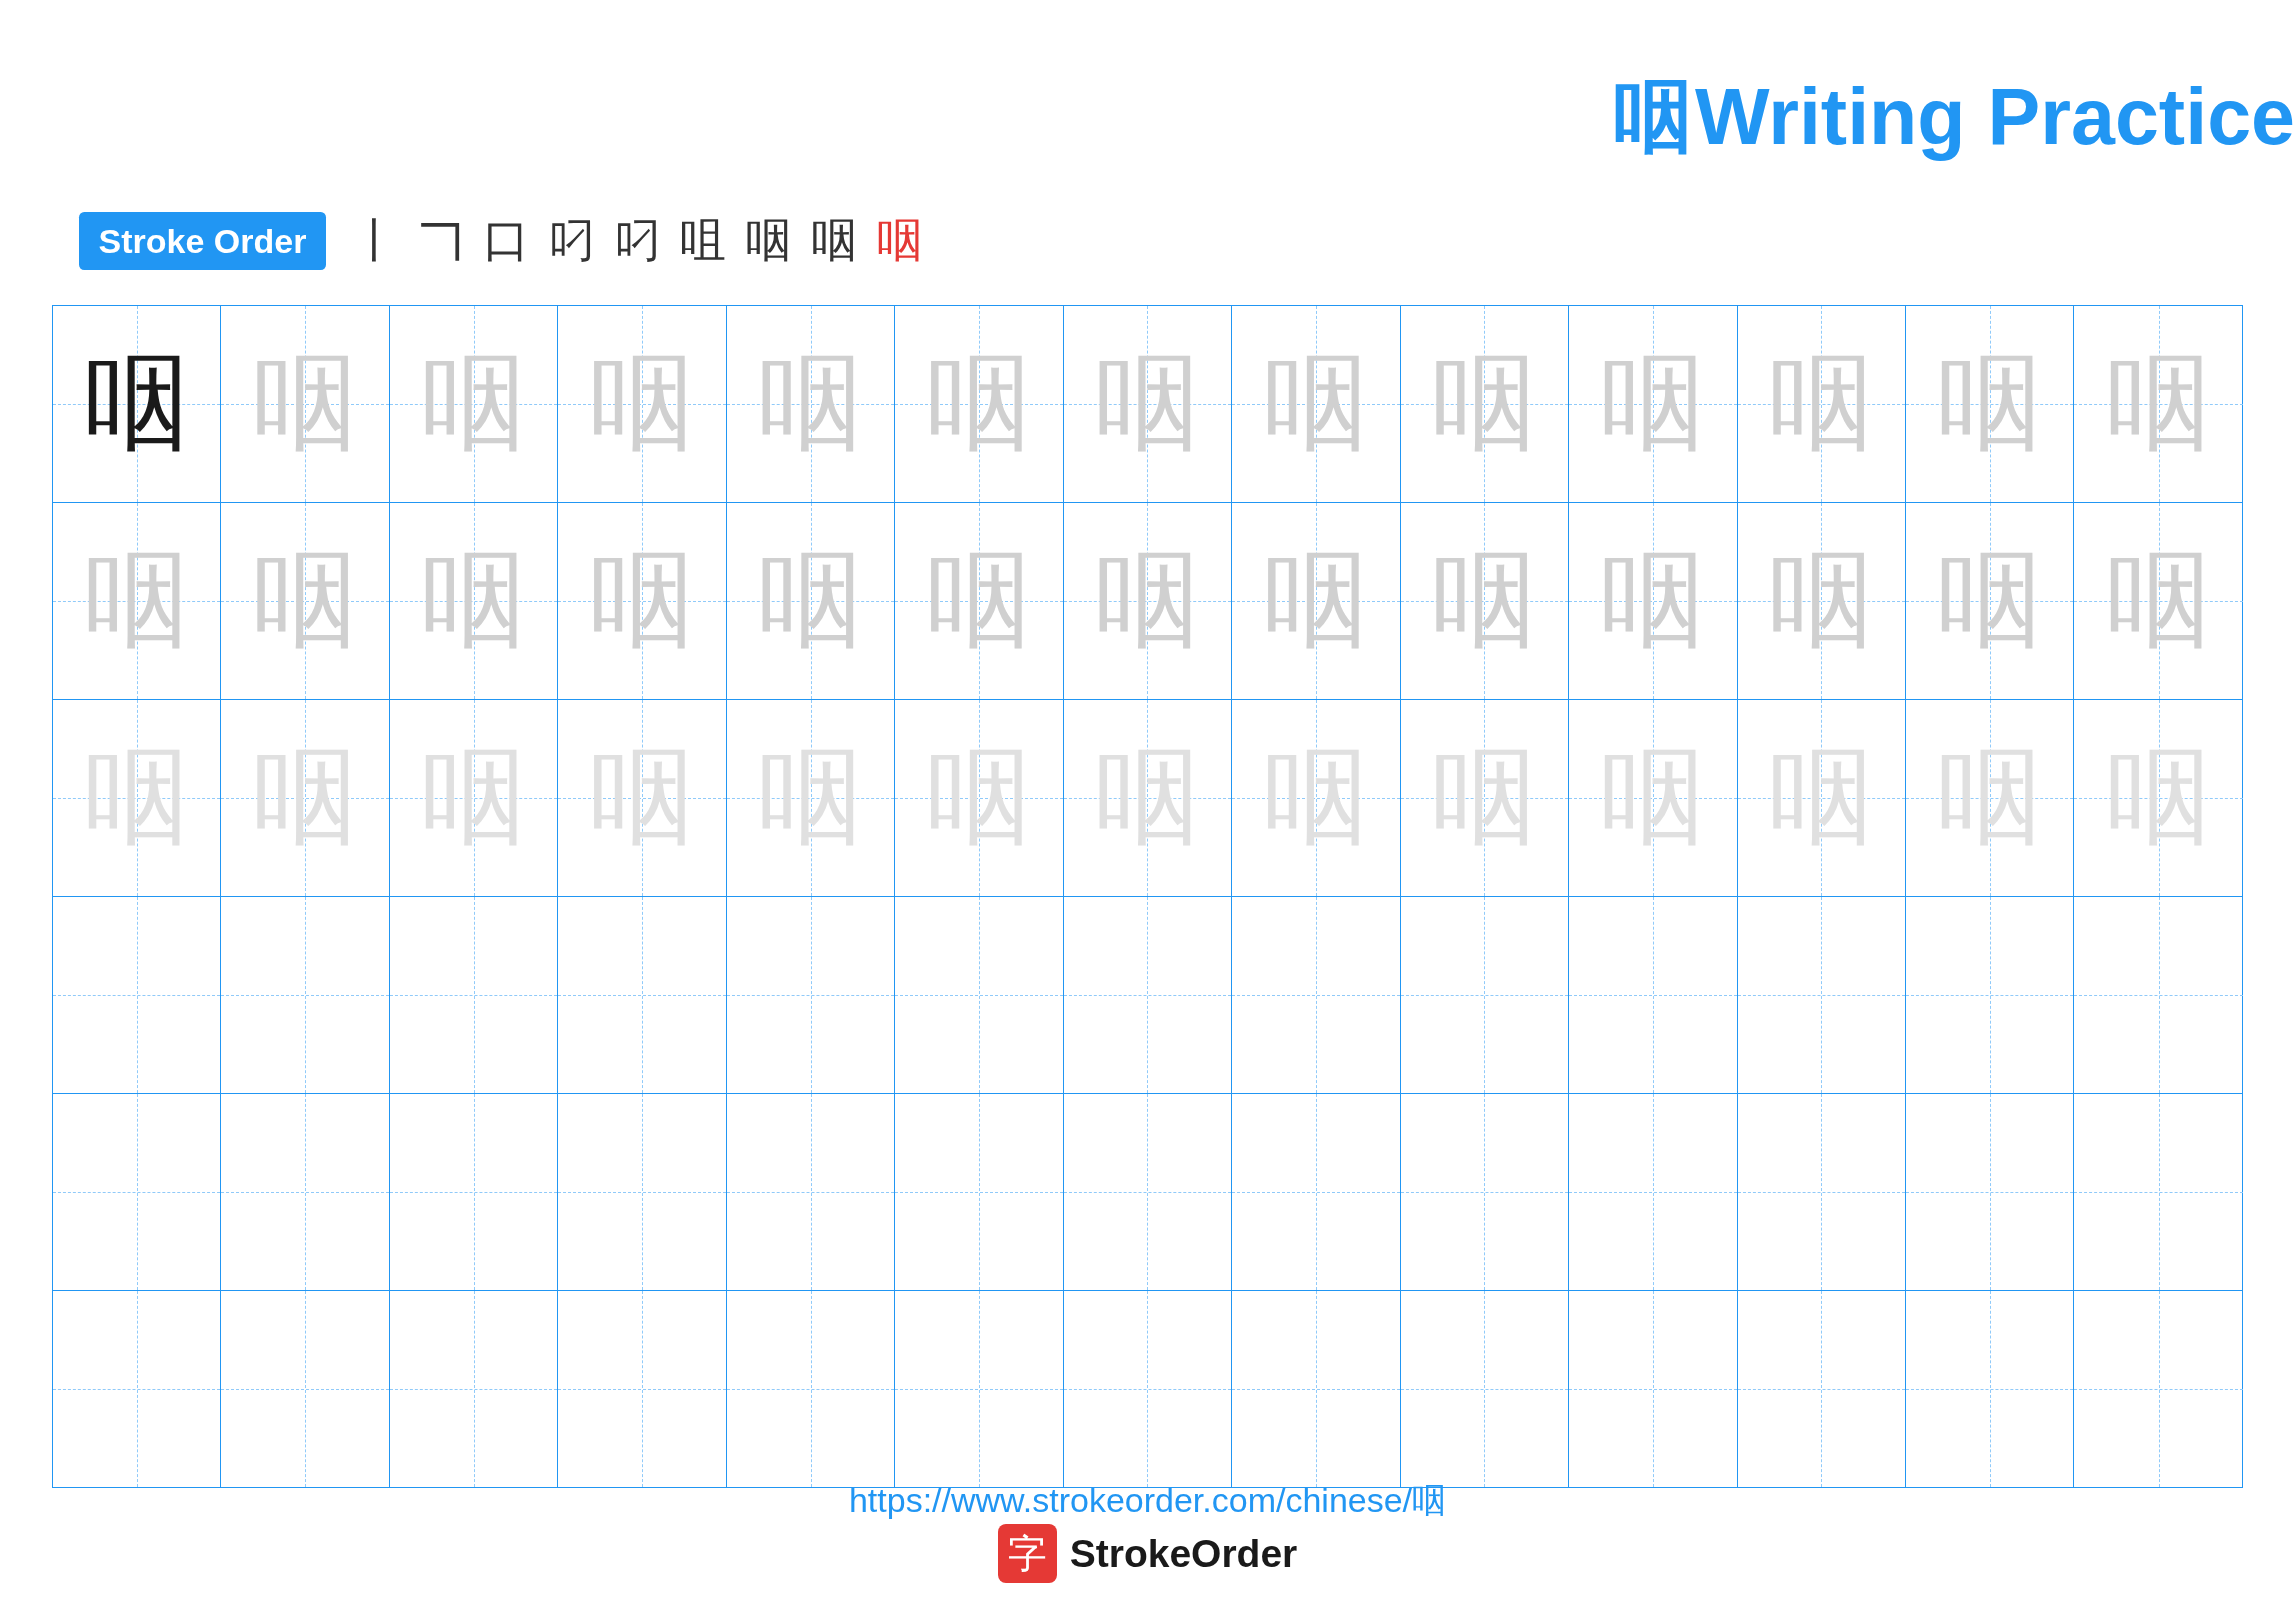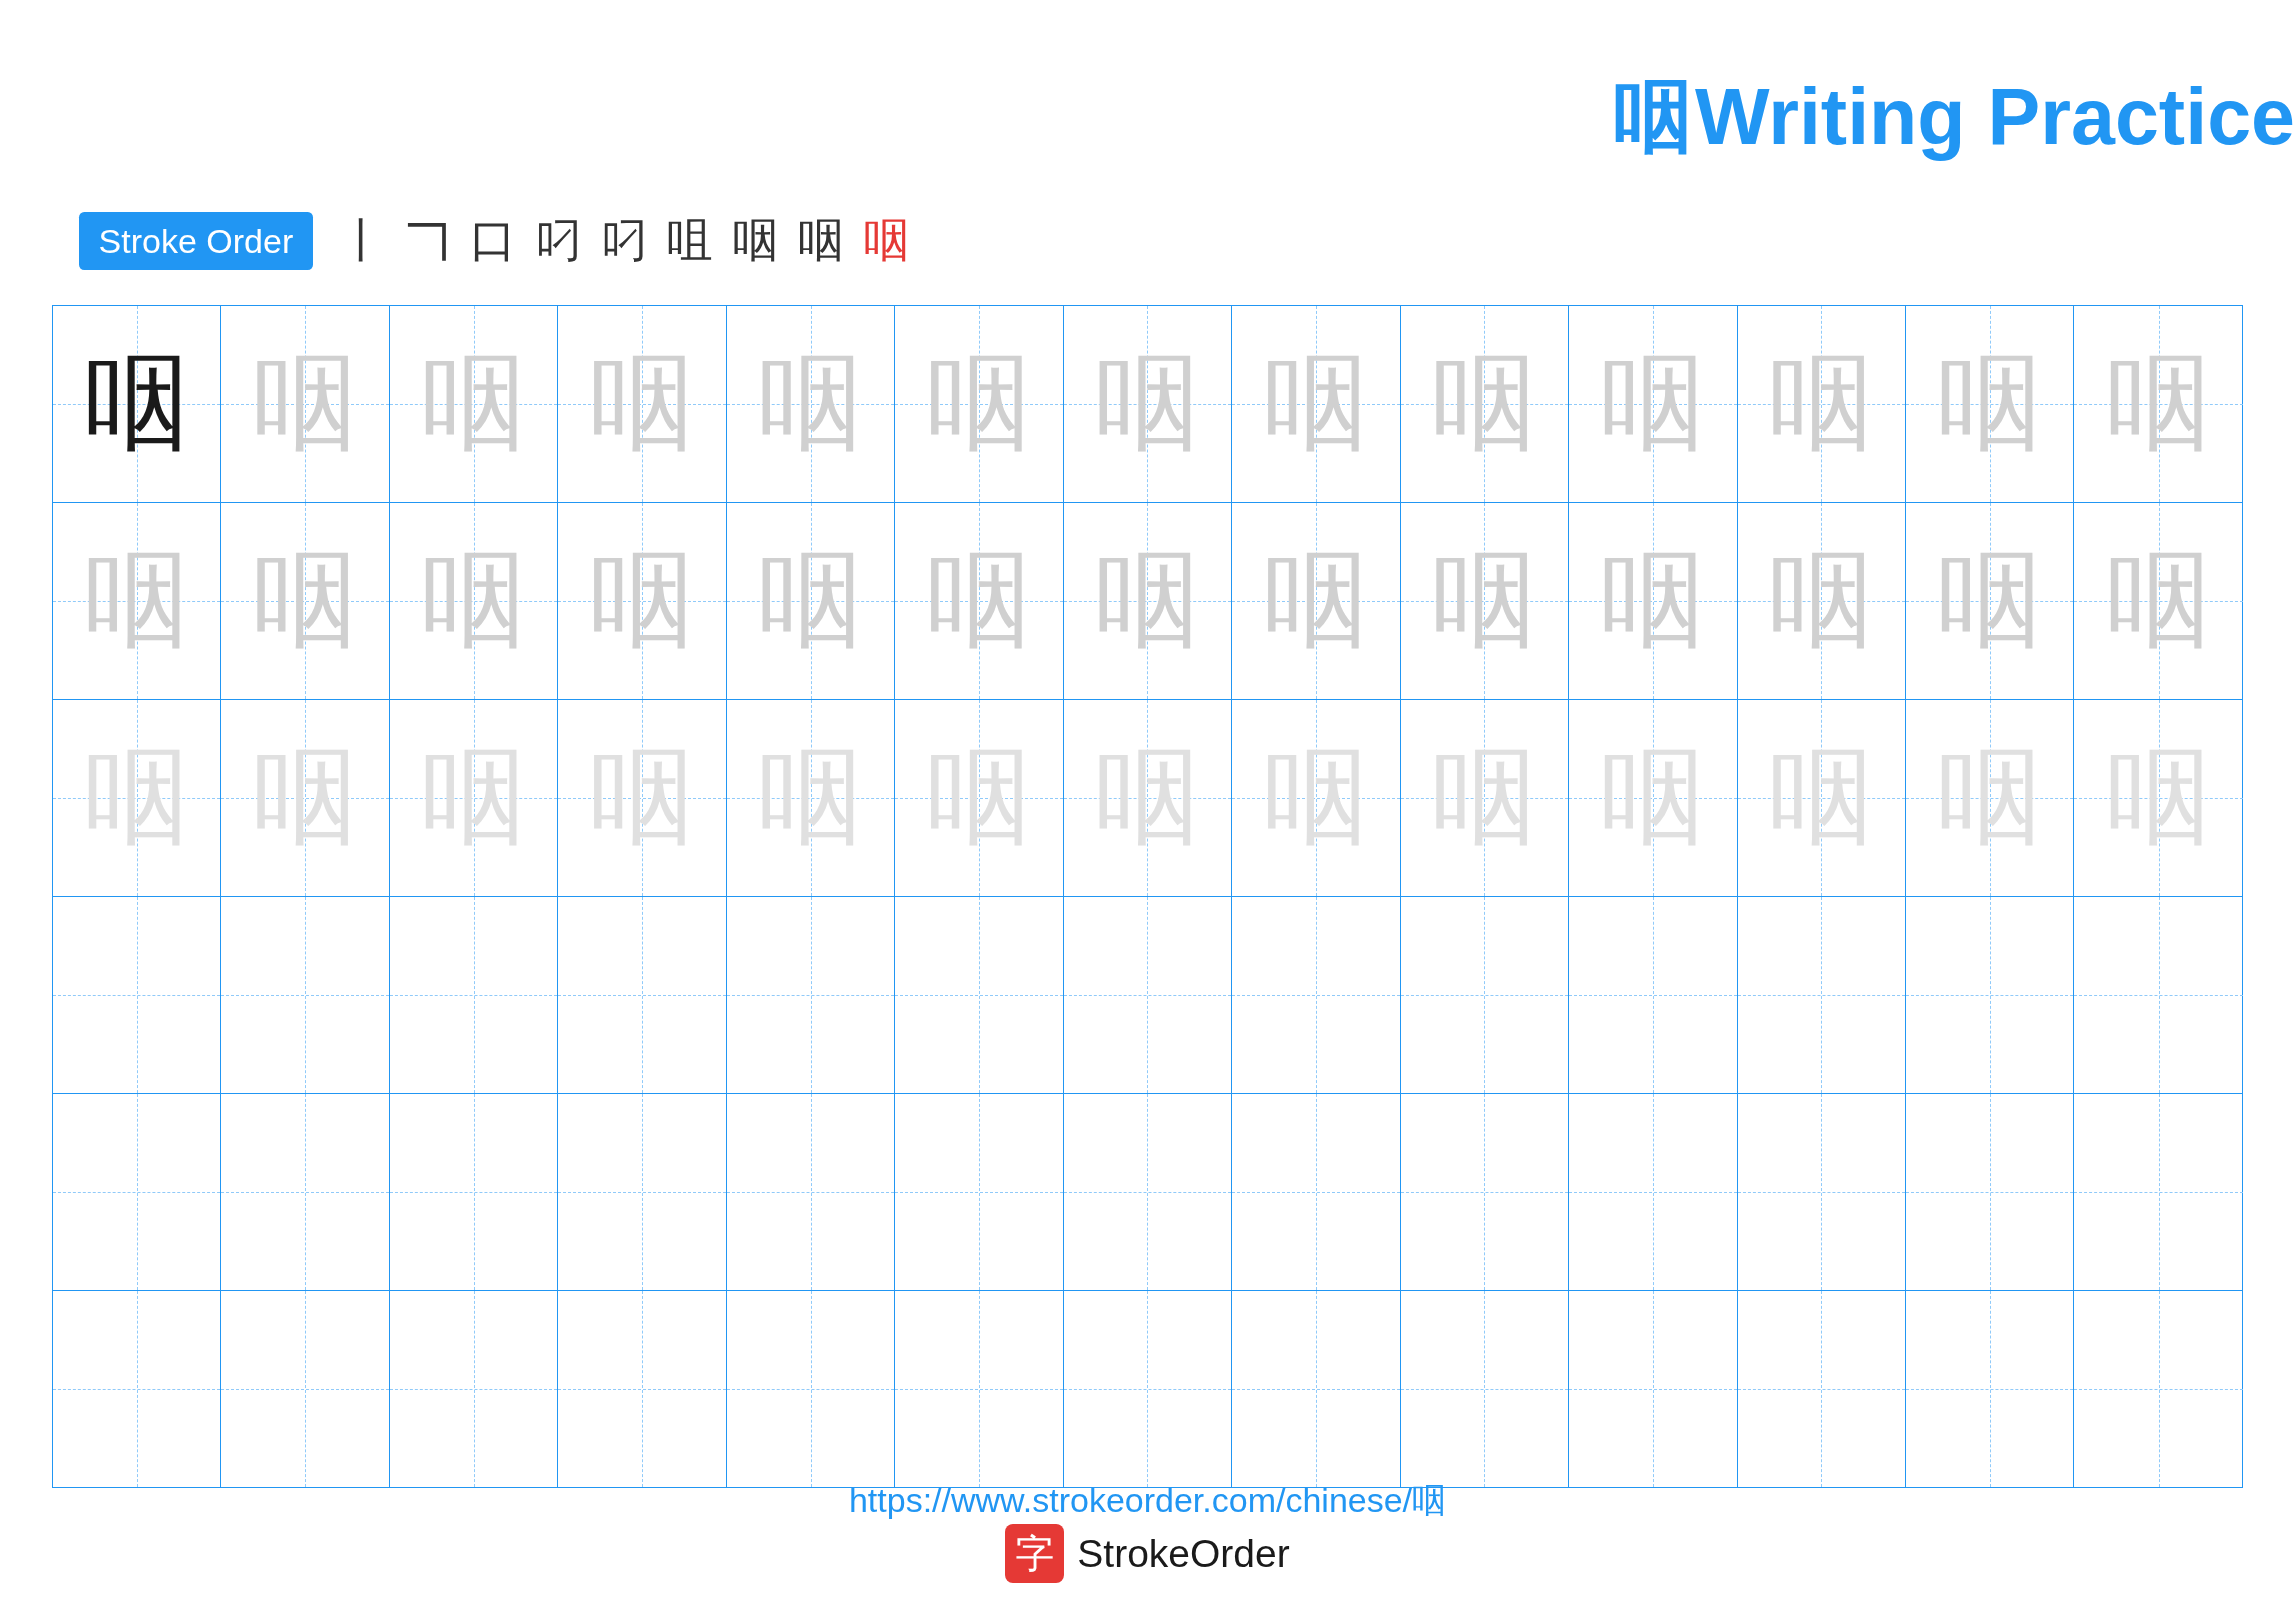--- a/index.html
+++ b/index.html
@@ -34,21 +34,21 @@
       align-items: center;
       padding: 0 79px;
       margin-bottom: 33px;
       gap: 26px;
     }
     .stroke-order-badge {
       background: #2196F3;
       color: white;
       font-size: 34px;
       font-family: Arial, sans-serif;
-      font-weight: normal;
+      font-weight: bold;
       padding: 9.2px 19.6px;
       border-radius: 5.2px;
       white-space: nowrap;
     }
     .stroke-sequence {
       display: flex;
       align-items: center;
       gap: 19.6px;
     }
     .stroke-step {
@@ -152,21 +152,21 @@
       display: flex;
       align-items: center;
       justify-content: center;
       color: white;
       font-size: 39px;
       font-family: serif;
     }
     .footer-logo-text {
       font-size: 39px;
       font-family: Arial, sans-serif;
-      font-weight: normal;
+      font-weight: bold;
       color: #1a1a1a;
     }
   </style>
 </head>
 <body>
 
 <div class="page-title">
   <span class="char">咽</span>
   <span class="text"> <span>Writing Practice</span></span>
 </div>

